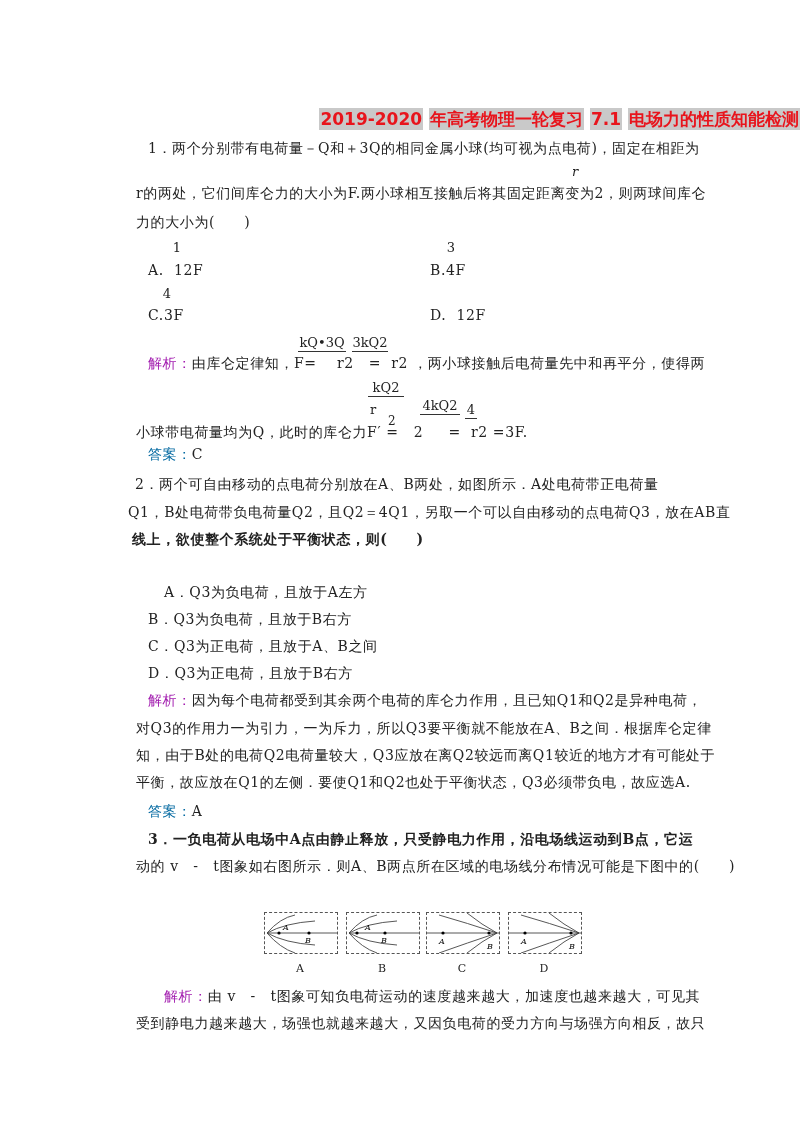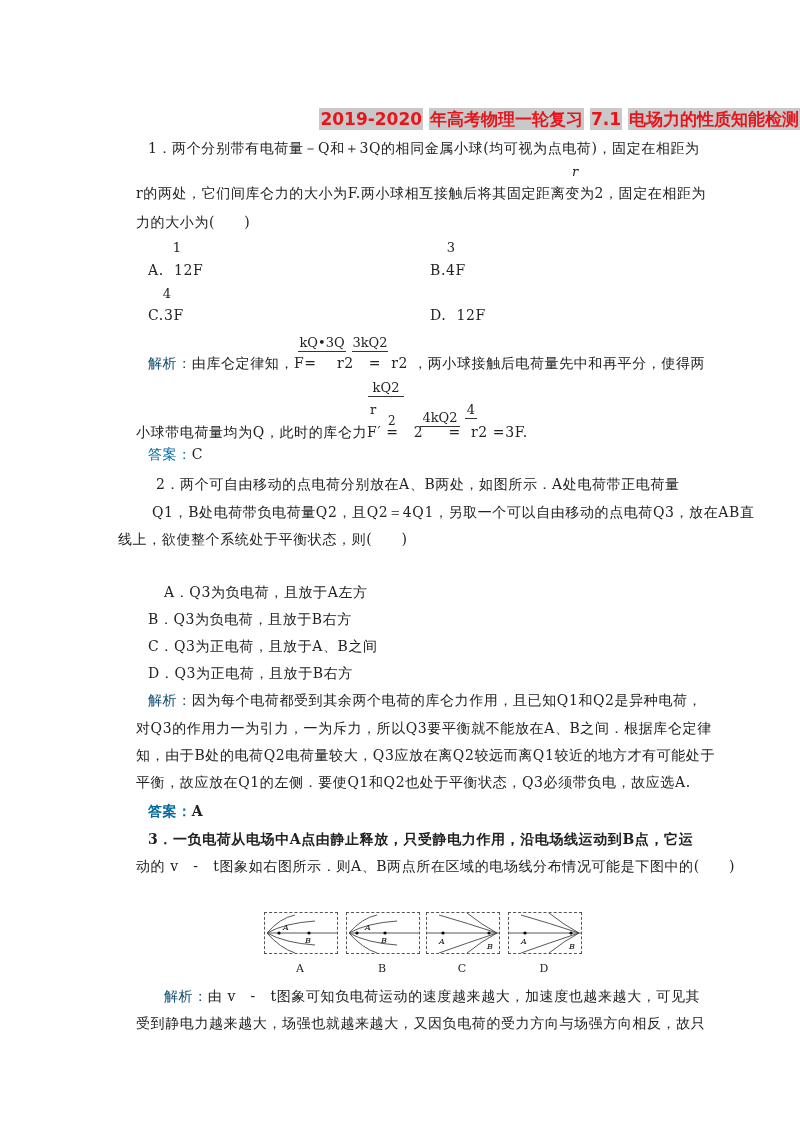--- a/index.html
+++ b/index.html
@@ -3,42 +3,42 @@
 <meta charset="utf-8">
 <style>
   html, body { margin: 0; padding: 0; background: #ffffff; }
   body { width: 800px; height: 1132px; position: relative; overflow: hidden;
          font-family: "DejaVu Serif", "Liberation Serif", serif; color: #222; font-size: 14px; }
   .abs { position: absolute; white-space: nowrap; }
   .title { top: 108px; left: 0; width: 800px; text-align: right; font-size: 17px; font-weight: bold;
            color: #e8141c; font-family: "DejaVu Sans", sans-serif; }
   .title span { background: #c9c9c9; padding: 1px 1px; }
   .line { font-size: 14px; letter-spacing: 0.6px; }
-  .lbl-blue { color: #0c4a6e; }
+  .lbl-blue { color: #a21caf; }
   .lbl-red { color: #0369a1; }
   .frac { position: absolute; font-size: 13px; text-align: center; }
   .frac .bar { border-top: 1px solid #333; margin: 1px 0; }
   .small { font-size: 12px; }
   .diag { position: absolute; top: 912px; width: 72px; height: 40px; border: 1px dashed #555; }
   .diag svg { width: 72px; height: 40px; display: block; }
   .diag-label { position: absolute; top: 962px; font-size: 11px; width: 72px; text-align: center; }
 </style>
 </head>
 <body>
 
 <div class="abs title">
   <span>2019-2020</span> <span>年高考物理一轮复习</span> <span>7.1</span> <span>电场力的性质知能检测</span>
 </div>
 
 <div class="abs line" style="top:140px;left:148px;">1．两个分别带有电荷量－Q和＋3Q的相同金属小球(均可视为点电荷)，固定在相距为</div>
 <div class="frac" style="top:164px;left:568px;width:14px;">
   <div style="font-style:italic">r</div>
 </div>
 <div class="abs line" style="top:185px;left:136px;">
-  <span>r的两处，它们间库仑力的大小为F.两小球相互接触后将其固定距离变为</span><span>2</span><span>，固定在相距为</span>
+  <span>r的两处，它们间库仑力的大小为F.两小球相互接触后将其固定距离变为</span><span>2</span><span>，则两球间库仑</span>
 </div>
 <div class="abs line" style="top:214px;left:136px;">力的大小为(　　)</div>
 
 <div class="frac" style="top:240px;left:170px;width:14px;"><span>1</span></div>
 <div class="abs line" style="top:262px;left:148px;"><span>A.</span>&nbsp;&nbsp;<span>12F</span></div>
 
 <div class="frac" style="top:240px;left:444px;width:14px;"><span>3</span></div>
 <div class="abs line" style="top:262px;left:430px;"><span>B.</span><span>4F</span></div>
 
 <div class="frac" style="top:286px;left:160px;width:14px;"><span>4</span></div>
@@ -58,52 +58,52 @@
   <span class="lbl-blue">解析：</span><span>由库仑定律知，F=</span>&nbsp;&nbsp;&nbsp;&nbsp;<span>r2</span>&nbsp;&nbsp;&nbsp;<span>=</span>&nbsp;&nbsp;<span>r2</span>&nbsp;<span>，两小球接触后电荷量先中和再平分，使得两</span>
 </div>
 
 <div class="frac" style="top:380px;left:368px;width:36px;">
   <div>kQ2</div>
     <div class="bar"></div>
 </div>
 <div class="frac" style="top:402px;left:367px;width:12px;">
   <div>r</div>
 </div>
-<div class="frac" style="top:410px;left:420px;width:40px;">
+<div class="frac" style="top:398px;left:420px;width:40px;">
   <div>4kQ2</div>
     <div class="bar"></div>
 </div>
 <div class="frac" style="top:402px;left:465px;width:12px;">
   <div>4</div>
     <div class="bar"></div>
 </div>
 <div class="abs small" style="top:414px;left:388px;">2</div>
 <div class="abs line" style="top:424px;left:136px;">
   <span>小球带电荷量均为Q，此时的库仑力F′ =</span>&nbsp;&nbsp;&nbsp;<span>2</span>&nbsp;&nbsp;&nbsp;&nbsp;&nbsp;=&nbsp;&nbsp;<span>r2</span>&nbsp;=<span>3F.</span>
 </div>
 <div class="abs line" style="top:446px;left:148px;">
   <span class="lbl-red">答案：</span><span>C</span>
 </div>
 
-<div class="abs line" style="top:476px;left:156px;">2．两个可自由移动的点电荷分别放在A、B两处，如图所示．A处电荷带正电荷量</div>
-<div class="abs line" style="top:504px;left:152px;">Q1，B处电荷带负电荷量Q2，且Q2＝4Q1，另取一个可以自由移动的点电荷Q3，放在AB直</div>
-<div class="abs line" style="top:531px;left:118px;">线上，欲使整个系统处于平衡状态，则(　　)</div>
+<div class="abs line" style="top:476px;left:135px;">2．两个可自由移动的点电荷分别放在A、B两处，如图所示．A处电荷带正电荷量</div>
+<div class="abs line" style="top:504px;left:128px;">Q1，B处电荷带负电荷量Q2，且Q2＝4Q1，另取一个可以自由移动的点电荷Q3，放在AB直</div>
+<div class="abs line" style="top:531px;left:132px;font-weight:bold;">线上，欲使整个系统处于平衡状态，则(　　)</div>
 
 <div class="abs line" style="top:584px;left:148px;margin-left:16px;">A．Q3为负电荷，且放于A左方</div>
 <div class="abs line" style="top:611px;left:148px;">B．Q3为负电荷，且放于B右方</div>
 <div class="abs line" style="top:638px;left:148px;">C．Q3为正电荷，且放于A、B之间</div>
 <div class="abs line" style="top:665px;left:148px;">D．Q3为正电荷，且放于B右方</div>
 
 <div class="abs line" style="top:692px;left:148px;">
   <span class="lbl-blue">解析：</span><span>因为每个电荷都受到其余两个电荷的库仑力作用，且已知Q1和Q2是异种电荷，</span>
 </div>
 <div class="abs line" style="top:720px;left:136px;">对Q3的作用力一为引力，一为斥力，所以Q3要平衡就不能放在A、B之间．根据库仑定律</div>
 <div class="abs line" style="top:747px;left:136px;">知，由于B处的电荷Q2电荷量较大，Q3应放在离Q2较远而离Q1较近的地方才有可能处于</div>
 <div class="abs line" style="top:774px;left:136px;">平衡，故应放在Q1的左侧．要使Q1和Q2也处于平衡状态，Q3必须带负电，故应选A.</div>
-<div class="abs line" style="top:803px;left:148px;font-weight:bold;">
+<div class="abs line" style="top:803px;left:148px;">
   <span class="lbl-red">答案：</span><span>A</span>
 </div>
 
 <div class="abs line" style="top:831px;left:148px;font-weight:bold;">3．一负电荷从电场中A点由静止释放，只受静电力作用，沿电场线运动到B点，它运</div>
 <div class="abs line" style="top:858px;left:136px;">动的 v　-　t图象如右图所示．则A、B两点所在区域的电场线分布情况可能是下图中的(　　)</div>
 
 <div class="diag" style="left:264px;">
   <svg viewBox="0 0 72 40">
     <g fill="none" stroke="#444" stroke-width="0.9">
       <path d="M2 20 Q15 5 30 2"></path>

